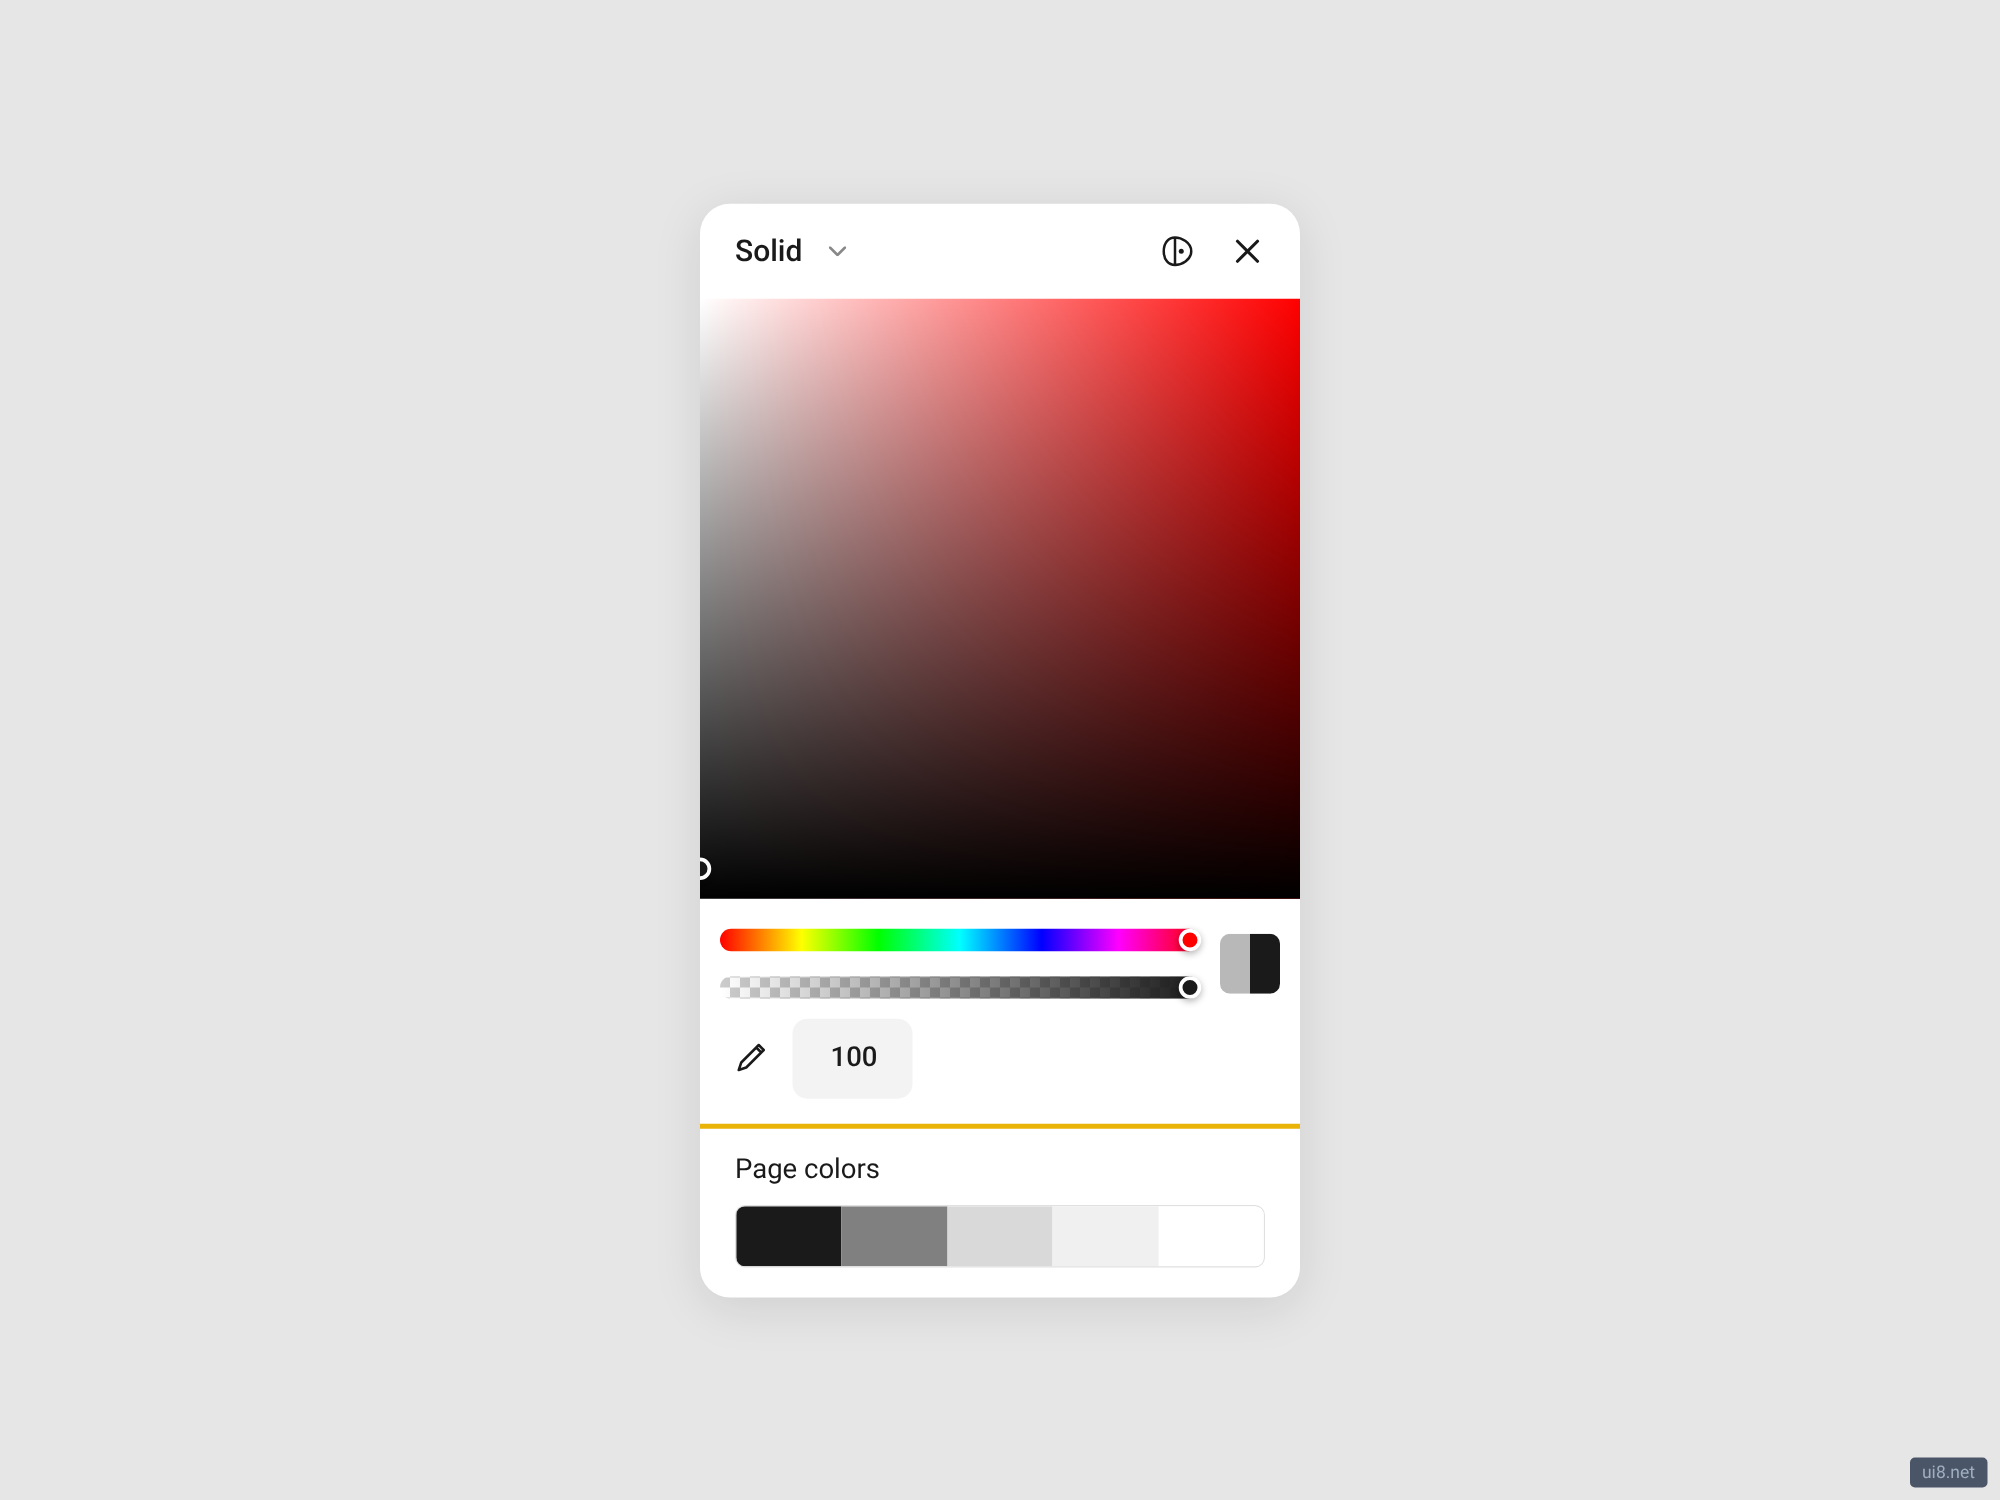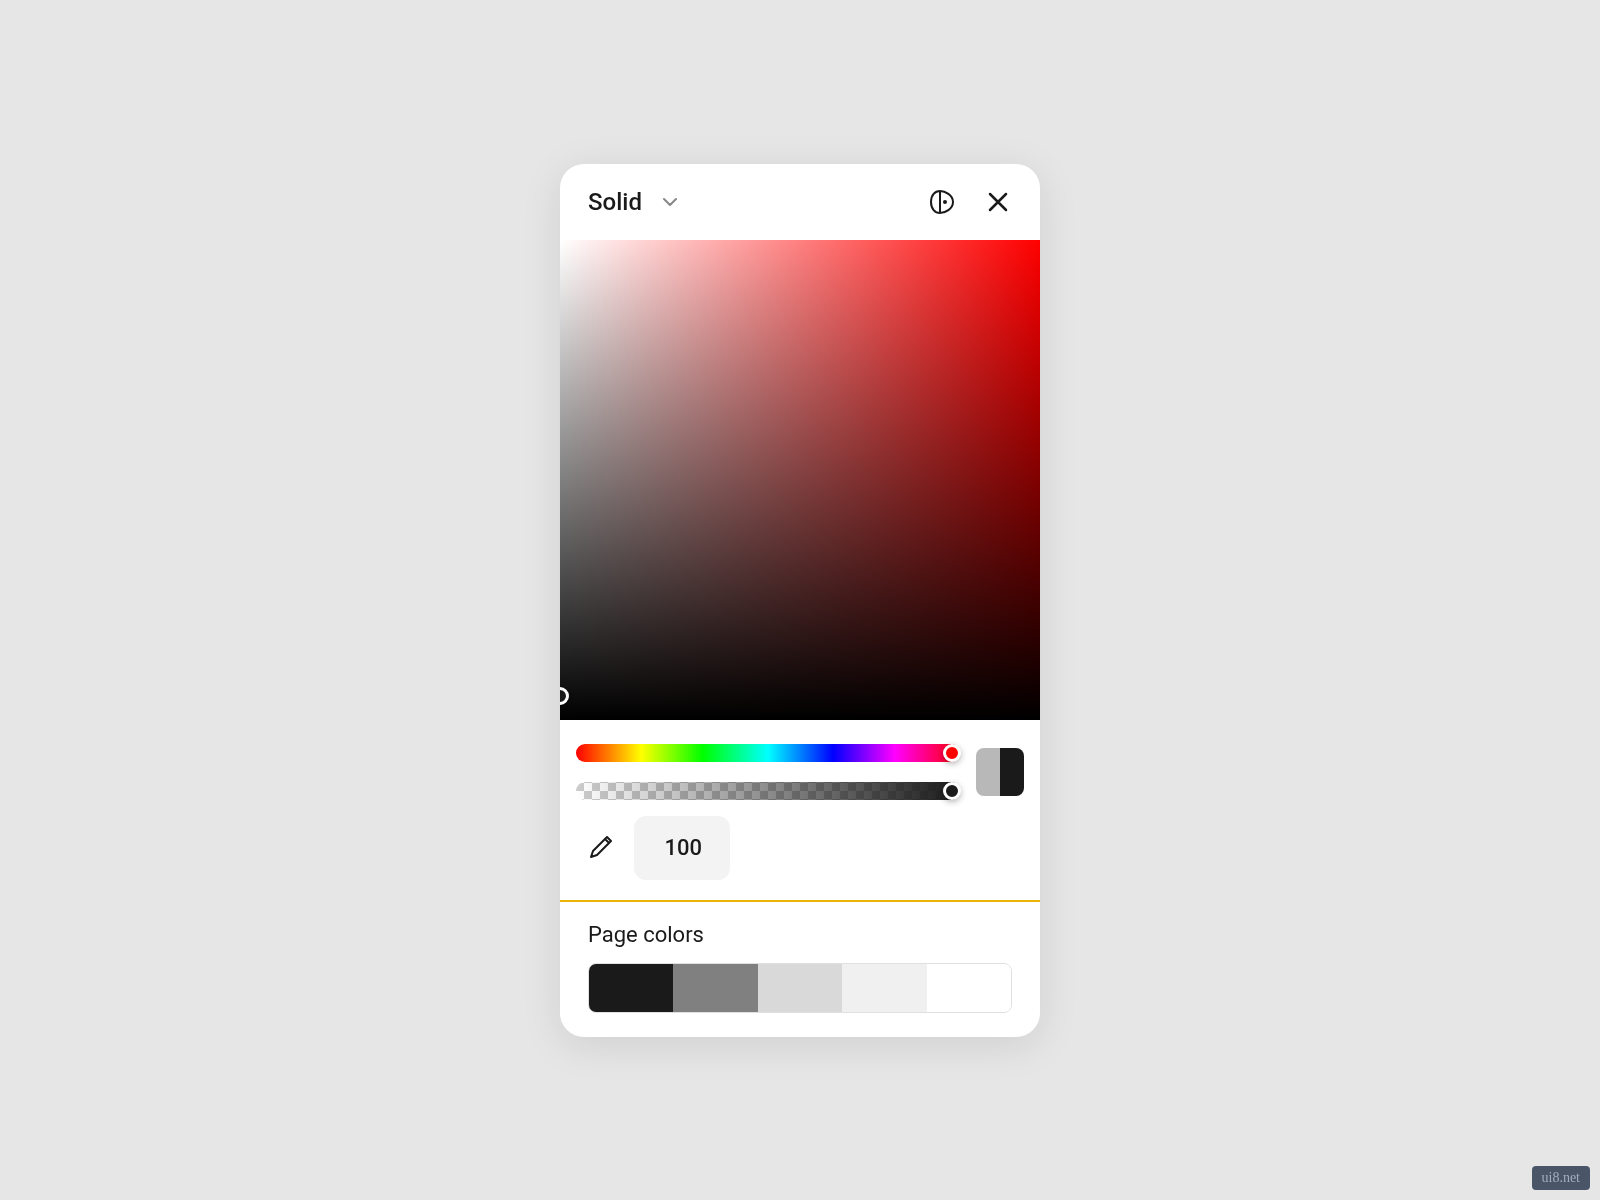--- a/index.html
+++ b/index.html
@@ -240,21 +240,21 @@
       background: transparent;
       font-size: 22px;
       font-weight: 500;
       color: #1a1a1a;
       outline: none;
       text-align: right;
       font-family: inherit;
     }
     
     .page-colors-section {
-      border-top: 2px solid #eab308;
+      border-top: 4px solid #eab308;
       padding: 20px 28px 24px 28px;
     }
     
     .page-colors-title {
       font-size: 22px;
       color: #1a1a1a;
       margin-bottom: 16px;
     }
     
     .swatch-row {
@@ -272,21 +272,20 @@
     
     .watermark {
       position: absolute;
       bottom: 10px;
       right: 10px;
       background: #4a5568;
       color: #a0aec0;
       padding: 4px 10px;
       border-radius: 4px;
       font-size: 14px;
-      font-family: Liberation Serif, serif;
     }
   </style>
 </head>
 <body>
 
 <div class="color-panel">
 
   <div class="panel-header">
     <div class="mode-selector">
       <span class="mode-label">Solid</span>

